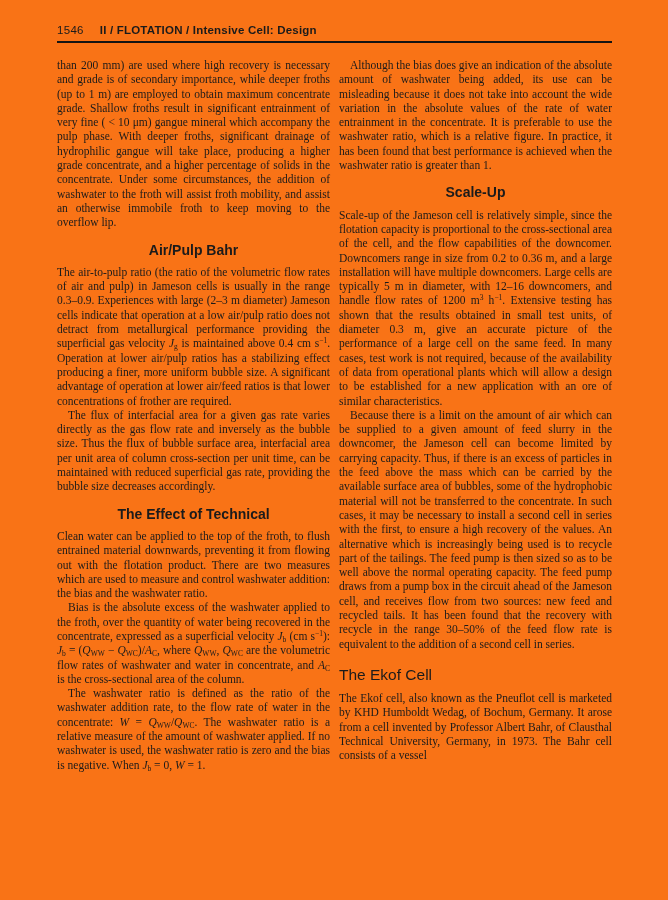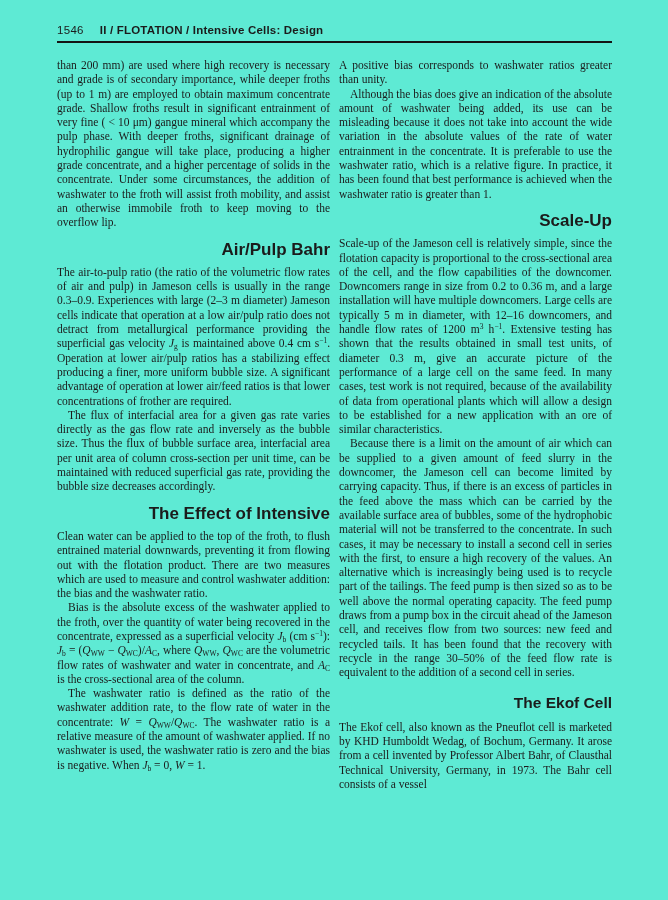--- a/index.html
+++ b/index.html
@@ -1,18 +1,18 @@
 <!DOCTYPE html>
 <html><head>
 <meta charset="utf-8">
 <style>
   * { box-sizing: border-box; }
   html, body { margin: 0; padding: 0; background: #e8e8e8; }
   .page {
-    width: 668px; height: 900px; background: #5eead4; color: #1b1b1b;
+    width: 668px; height: 900px; background: #f97316; color: #1b1b1b;
     position: relative; margin: 0 auto; overflow: hidden;
   }
   .header {
     margin: 24px 56px 0 57px;
     display: flex; align-items: baseline;
     font-family: "Liberation Sans", sans-serif;
   }
   .page-number {
     font-size: 11.5px; font-weight: 400; letter-spacing: 0.3px; margin-right: 16px;
   }
@@ -28,54 +28,53 @@
   .col {
     width: 273px;
     font-family: "Liberation Serif", serif;
     font-size: 11.5px; line-height: 14.3px;
     text-align: justify;
   }
   .col p { margin: 0; }
   .col p.indent { text-indent: 11px; }
   .section-heading {
     font-family: "Liberation Sans", sans-serif;
-    font-weight: 700; font-size: 17px;
-    margin: 13px 0 8px 0; text-align: right;
+    font-weight: 700; font-size: 14px;
+    margin: 13px 0 8px 0; text-align: center;
   }
   .big-heading {
     font-family: "Liberation Sans", sans-serif;
-    font-weight: 700; font-size: 15.5px;
-    margin: 17px 0 9px 0; text-align: right;
+    font-weight: 400; font-size: 15.5px;
+    margin: 17px 0 9px 0; text-align: left;
   }
   sub { font-size: 7.5px; vertical-align: -2px; line-height: 0; font-style: normal; }
   sup { font-size: 7.5px; vertical-align: 4px; line-height: 0; font-style: normal; }
   i { font-style: italic; }
 </style>
 </head>
 <body>
 
 <div class="page">
   <div class="header">
     <span class="page-number">1546</span>
-    <span class="header-title">II / FLOTATION / Intensive Cells: Design</span>
+    <span class="header-title">II / FLOTATION / Intensive Cell: Design</span>
   </div>
   <div class="header-rule"></div>
   <div class="columns">
     <div class="col" id="col-left">
         <p>than 200 mm) are used where high recovery is necessary and grade is of secondary importance, while deeper froths (up to 1 m) are employed to obtain maximum concentrate grade. Shallow froths result in significant entrainment of very fine ( &lt; 10 μm) gangue mineral which accompany the pulp phase. With deeper froths, significant drainage of hydrophilic gangue will take place, producing a higher grade concentrate, and a higher percentage of solids in the concentrate. Under some circumstances, the addition of washwater to the froth will assist froth mobility, and assist an otherwise immobile froth to keep moving to the overflow lip.</p>
         <div class="section-heading">Air/Pulp Bahr</div>
         <p>The air-to-pulp ratio (the ratio of the volumetric flow rates of air and pulp) in Jameson cells is usually in the range 0.3–0.9. Experiences with large (2–3 m diameter) Jameson cells indicate that operation at a low air/pulp ratio does not detract from metallurgical performance providing the superficial gas velocity <i>J</i><sub>g</sub> is maintained above 0.4 cm s<sup>−1</sup>. Operation at lower air/pulp ratios has a stabilizing effect producing a finer, more uniform bubble size. A significant advantage of operation at lower air/feed ratios is that lower concentrations of frother are required.</p>
         <p class="indent">The flux of interfacial area for a given gas rate varies directly as the gas flow rate and inversely as the bubble size. Thus the flux of bubble surface area, interfacial area per unit area of column cross-section per unit time, can be maintained with reduced superficial gas rate, providing the bubble size decreases accordingly.</p>
-        <div class="section-heading">The Effect of Intensive</div>
+        <div class="section-heading">The Effect of Technical</div>
         <p>Clean water can be applied to the top of the froth, to flush entrained material downwards, preventing it from flowing out with the flotation product. There are two measures which are used to measure and control washwater addition: the bias and the washwater ratio.</p>
         <p class="indent">Bias is the absolute excess of the washwater applied to the froth, over the quantity of water being recovered in the concentrate, expressed as a superficial velocity <i>J</i><sub>b</sub> (cm s<sup>−1</sup>): <i>J</i><sub>b</sub> = (<i>Q</i><sub>WW</sub> − <i>Q</i><sub>WC</sub>)/<i>A</i><sub>C</sub>, where <i>Q</i><sub>WW</sub>, <i>Q</i><sub>WC</sub> are the volumetric flow rates of washwater and water in concentrate, and <i>A</i><sub>C</sub> is the cross-sectional area of the column.</p>
         <p class="indent">The washwater ratio is defined as the ratio of the washwater addition rate, to the flow rate of water in the concentrate: <i>W</i> = <i>Q</i><sub>WW</sub>/<i>Q</i><sub>WC</sub>. The washwater ratio is a relative measure of the amount of washwater applied. If no washwater is used, the washwater ratio is zero and the bias is negative. When <i>J</i><sub>b</sub> = 0, <i>W</i> = 1.</p>
       </div>
     <div class="col" id="col-right">
-        <p>A positive bias corresponds to washwater ratios greater than unity.</p>
         <p class="indent">Although the bias does give an indication of the absolute amount of washwater being added, its use can be misleading because it does not take into account the wide variation in the absolute values of the rate of water entrainment in the concentrate. It is preferable to use the washwater ratio, which is a relative figure. In practice, it has been found that best performance is achieved when the washwater ratio is greater than 1.</p>
         <div class="section-heading">Scale-Up</div>
         <p>Scale-up of the Jameson cell is relatively simple, since the flotation capacity is proportional to the cross-sectional area of the cell, and the flow capabilities of the downcomer. Downcomers range in size from 0.2 to 0.36 m, and a large installation will have multiple downcomers. Large cells are typically 5 m in diameter, with 12–16 downcomers, and handle flow rates of 1200 m<sup>3</sup> h<sup>−1</sup>. Extensive testing has shown that the results obtained in small test units, of diameter 0.3 m, give an accurate picture of the performance of a large cell on the same feed. In many cases, test work is not required, because of the availability of data from operational plants which will allow a design to be established for a new application with an ore of similar characteristics.</p>
         <p class="indent">Because there is a limit on the amount of air which can be supplied to a given amount of feed slurry in the downcomer, the Jameson cell can become limited by carrying capacity. Thus, if there is an excess of particles in the feed above the mass which can be carried by the available surface area of bubbles, some of the hydrophobic material will not be transferred to the concentrate. In such cases, it may be necessary to install a second cell in series with the first, to ensure a high recovery of the values. An alternative which is increasingly being used is to recycle part of the tailings. The feed pump is then sized so as to be well above the normal operating capacity. The feed pump draws from a pump box in the circuit ahead of the Jameson cell, and receives flow from two sources: new feed and recycled tails. It has been found that the recovery with recycle in the range 30–50% of the feed flow rate is equivalent to the addition of a second cell in series.</p>
         <div class="big-heading">The Ekof Cell</div>
         <p>The Ekof cell, also known as the Pneuflot cell is marketed by KHD Humboldt Wedag, of Bochum, Germany. It arose from a cell invented by Professor Albert Bahr, of Clausthal Technical University, Germany, in 1973. The Bahr cell consists of a vessel</p>
       </div>
   </div>
 </div>
 

